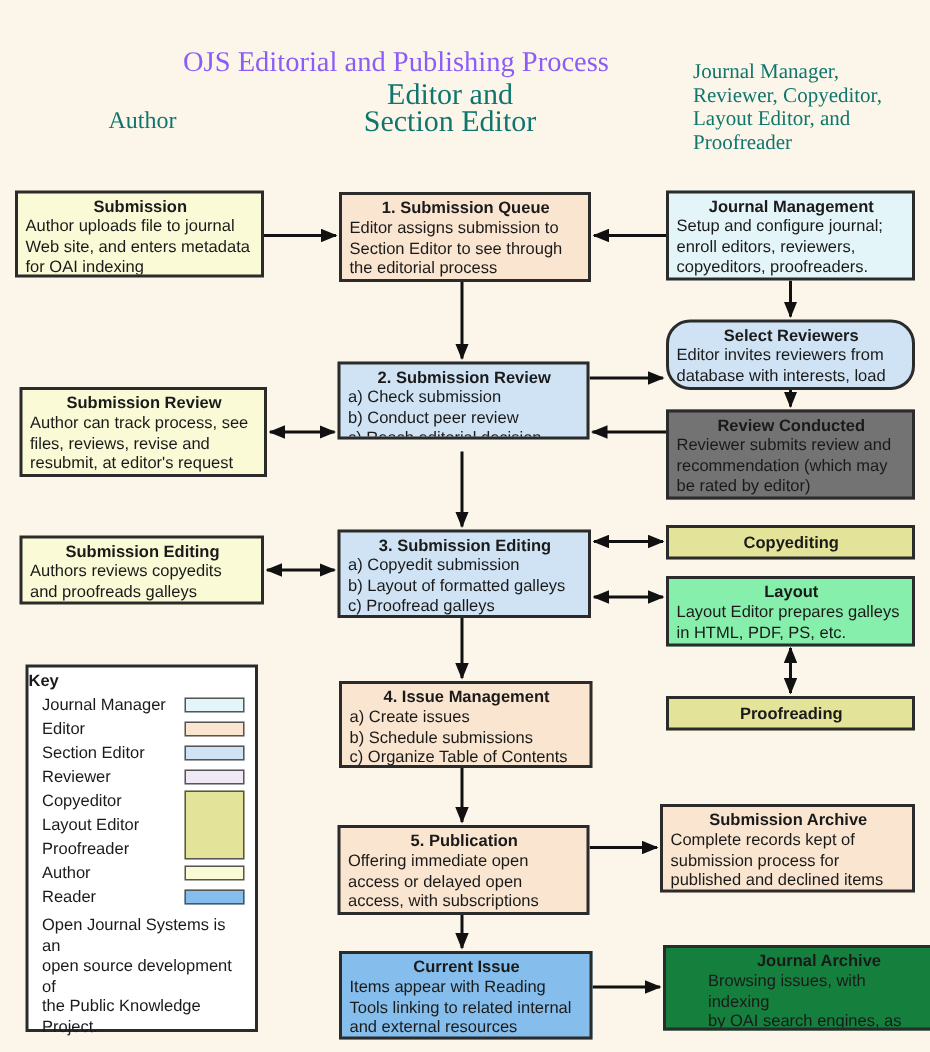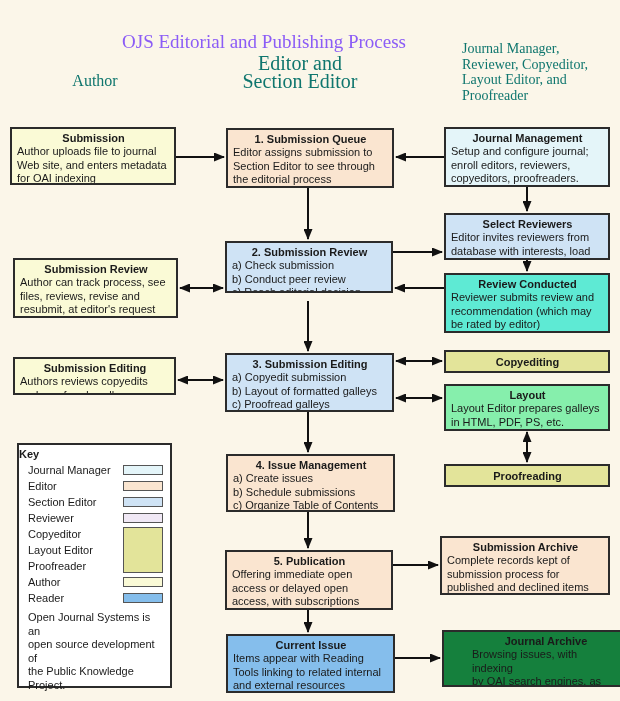--- a/index.html
+++ b/index.html
@@ -138,45 +138,45 @@
 Section Editor to see through
 the editorial process</div>
   </div>
   <div class="box" style="left: 444px; top: 127px; width: 166px; height: 60px; background-color: rgb(228, 245, 249);">
     <div class="box-title">Journal Management</div>
     <div class="box-body">Setup and configure journal;
 enroll editors, reviewers,
 copyeditors, proofreaders.</div>
   </div>
 
-  <div class="box" style="left: 444px; top: 213px; width: 166px; height: 47px; background-color: rgb(207, 227, 245);">
+  <div class="box" style="left: 444px; top: 213px; width: 166px; height: 47px; background-color: rgb(207, 227, 245); border-radius: 16px;">
     <div class="box-title">Select Reviewers</div>
     <div class="box-body">Editor invites reviewers from
 database with interests, load</div>
   </div>
   <div class="box" style="left: 225px; top: 241px; width: 168px; height: 52px; background-color: rgb(207, 227, 245);">
     <div class="box-title">2. Submission Review</div>
     <div class="box-body">a) Check submission
 b) Conduct peer review
 c) Reach editorial decision</div>
   </div>
-  <div class="box" style="left: 444px; top: 273px; width: 166px; height: 60px; background-color: #5eead4;">
+  <div class="box" style="left: 444px; top: 273px; width: 166px; height: 60px; background-color: #737373;">
     <div class="box-title">Review Conducted</div>
     <div class="box-body">Reviewer submits review and
 recommendation (which may
 be rated by editor)</div>
   </div>
   <div class="box" style="left: 13px; top: 258px; width: 165px; height: 60px; background-color: rgb(250, 250, 214);">
     <div class="box-title">Submission Review</div>
     <div class="box-body">Author can track process, see
 files, reviews, revise and
 resubmit, at editor's request</div>
   </div>
 
-  <div class="box" style="left: 13px; top: 357px; width: 163px; height: 38px; background-color: rgb(250, 250, 214);">
+  <div class="box" style="left: 13px; top: 357px; width: 163px; height: 46px; background-color: rgb(250, 250, 214);">
     <div class="box-title">Submission Editing</div>
     <div class="box-body">Authors reviews copyedits
 and proofreads galleys</div>
   </div>
   <div class="box" style="left: 225px; top: 353px; width: 169px; height: 59px; background-color: rgb(207, 227, 245);">
     <div class="box-title">3. Submission Editing</div>
     <div class="box-body">a) Copyedit submission
 b) Layout of formatted galleys
 c) Proofread galleys</div>
   </div>

